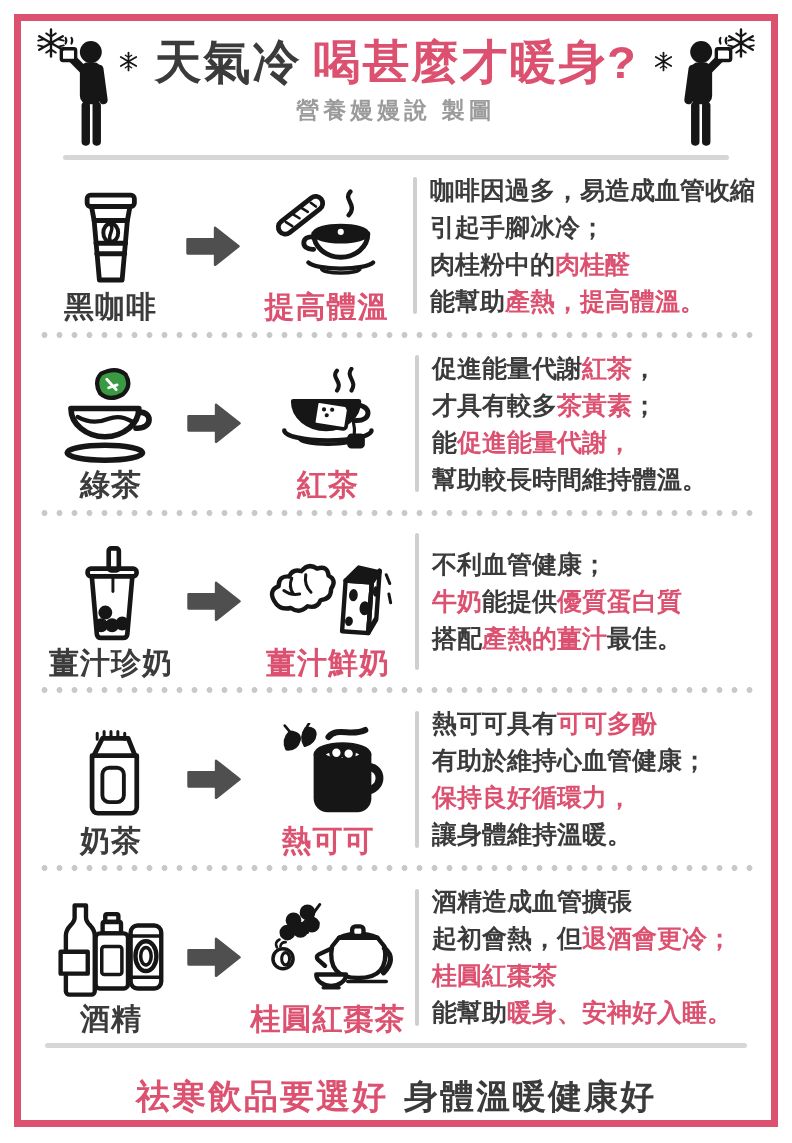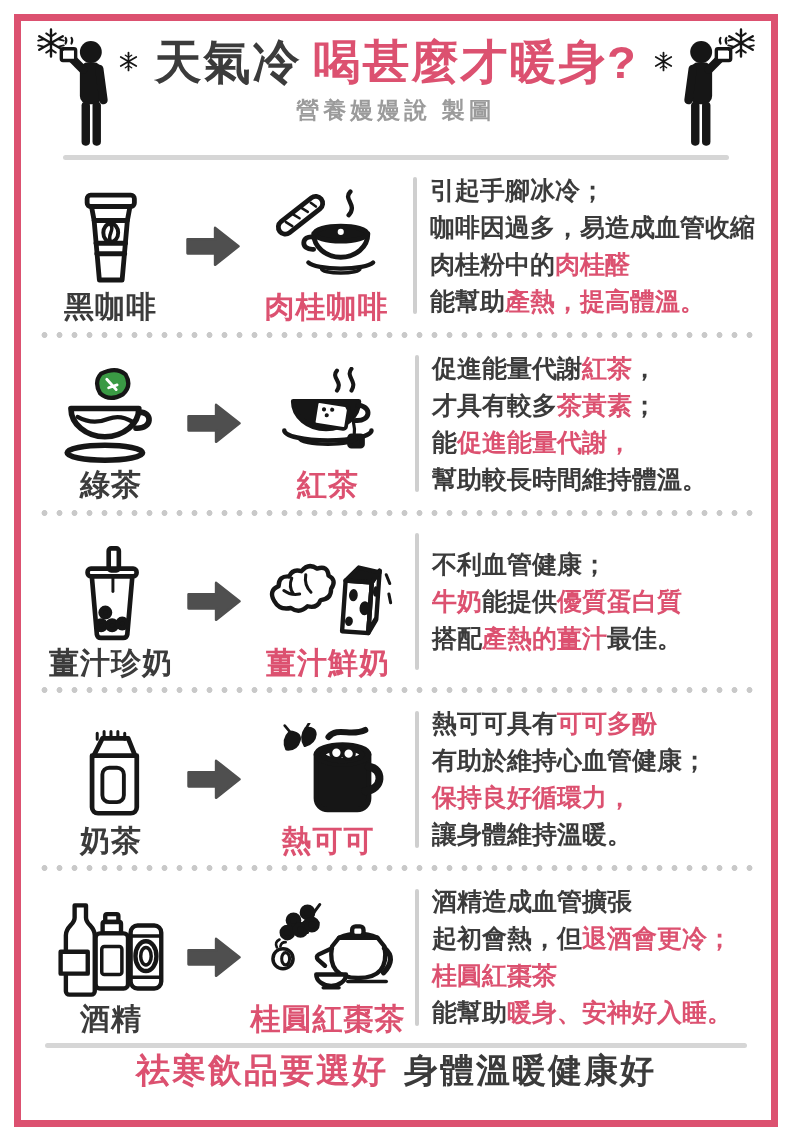--- a/index.html
+++ b/index.html
@@ -39,21 +39,21 @@
   .vrule{width:4px; background:#cfcfcf; border-radius:2px; margin:14px 0 14px 6px; flex:0 0 auto;}
   .row-text{flex:1; padding-left:13px; display:flex; flex-direction:column; justify-content:center;}
   .desc-line{font-size:25px; font-weight:800; line-height:37px; white-space:nowrap; letter-spacing:0;}
   .dark{color:var(--dark);}
   .pink{color:var(--pink);}
   .dot-sep{height:10px; flex:0 0 auto;
     background-image:radial-gradient(circle, var(--dots) 2.6px, rgba(0,0,0,0) 3.3px);
     background-size:15px 10px; background-repeat:repeat-x; background-position:0 center;}
   
   .footer-rule{height:5px; background:var(--rule); border-radius:3px; margin:2px 8px 0;}
-  .footer{height:72px; display:flex; align-items:flex-start; justify-content:center;
+  .footer{height:72px; display:flex; align-items:flex-end; justify-content:center;
     font-size:34px; font-weight:800; letter-spacing:2px;}
   .footer .pink{margin-right:16px;}
 </style>
 </head>
 <body>
 
 <div class="frame">
 
   <header class="header">
     <div class="person">
@@ -155,26 +155,26 @@
   <path d="M93,3 c-9,9 9,15 -2,27" stroke-width="5"></path>
   <path d="M51,51 a31,27 0 0 0 62,0 z" fill="#fff"></path>
                 <ellipse cx="82" cy="51" rx="30" ry="8.5" fill="#161616"></ellipse>
   <circle cx="82" cy="49" r="3.5" fill="#fff" stroke="none"></circle>
   <path d="M51,55 c-14,-3 -16,15 0,14"></path>
   <path d="M45,84 a38,9 0 0 0 74,0" stroke-width="5"></path>
                 <path d="M60,91 a22,5 0 0 0 44,0" stroke-width="4"></path>
               </g>
             </svg>
           </div>
-      <div class="drink-label pink">肉桂咖啡</div>
-    </div>
-    <div class="vrule"></div>
-    <div class="row-text">
+      <div class="drink-label pink">提高體溫</div>
+    </div>
+    <div class="vrule"></div>
+    <div class="row-text">
+          <div class="desc-line"><span class="dark">咖啡因過多，易造成血管收縮</span></div>
           <div class="desc-line"><span class="dark">引起手腳冰冷；</span></div>
-          <div class="desc-line"><span class="dark">咖啡因過多，易造成血管收縮</span></div>
           <div class="desc-line"><span class="dark">肉桂粉中的</span><span class="pink">肉桂醛</span></div>
           <div class="desc-line"><span class="dark">能幫助</span><span class="pink">產熱，提高體溫。</span></div>
         </div>
   </section>
 <div class="dot-sep"></div>
   <section class="row">
     <div class="col col-bad">
       <div class="icon-box">
             <svg viewBox="0 0 120 104">
               <g stroke="#161616" stroke-linecap="round" stroke-linejoin="round" fill="none" stroke-width="6">

